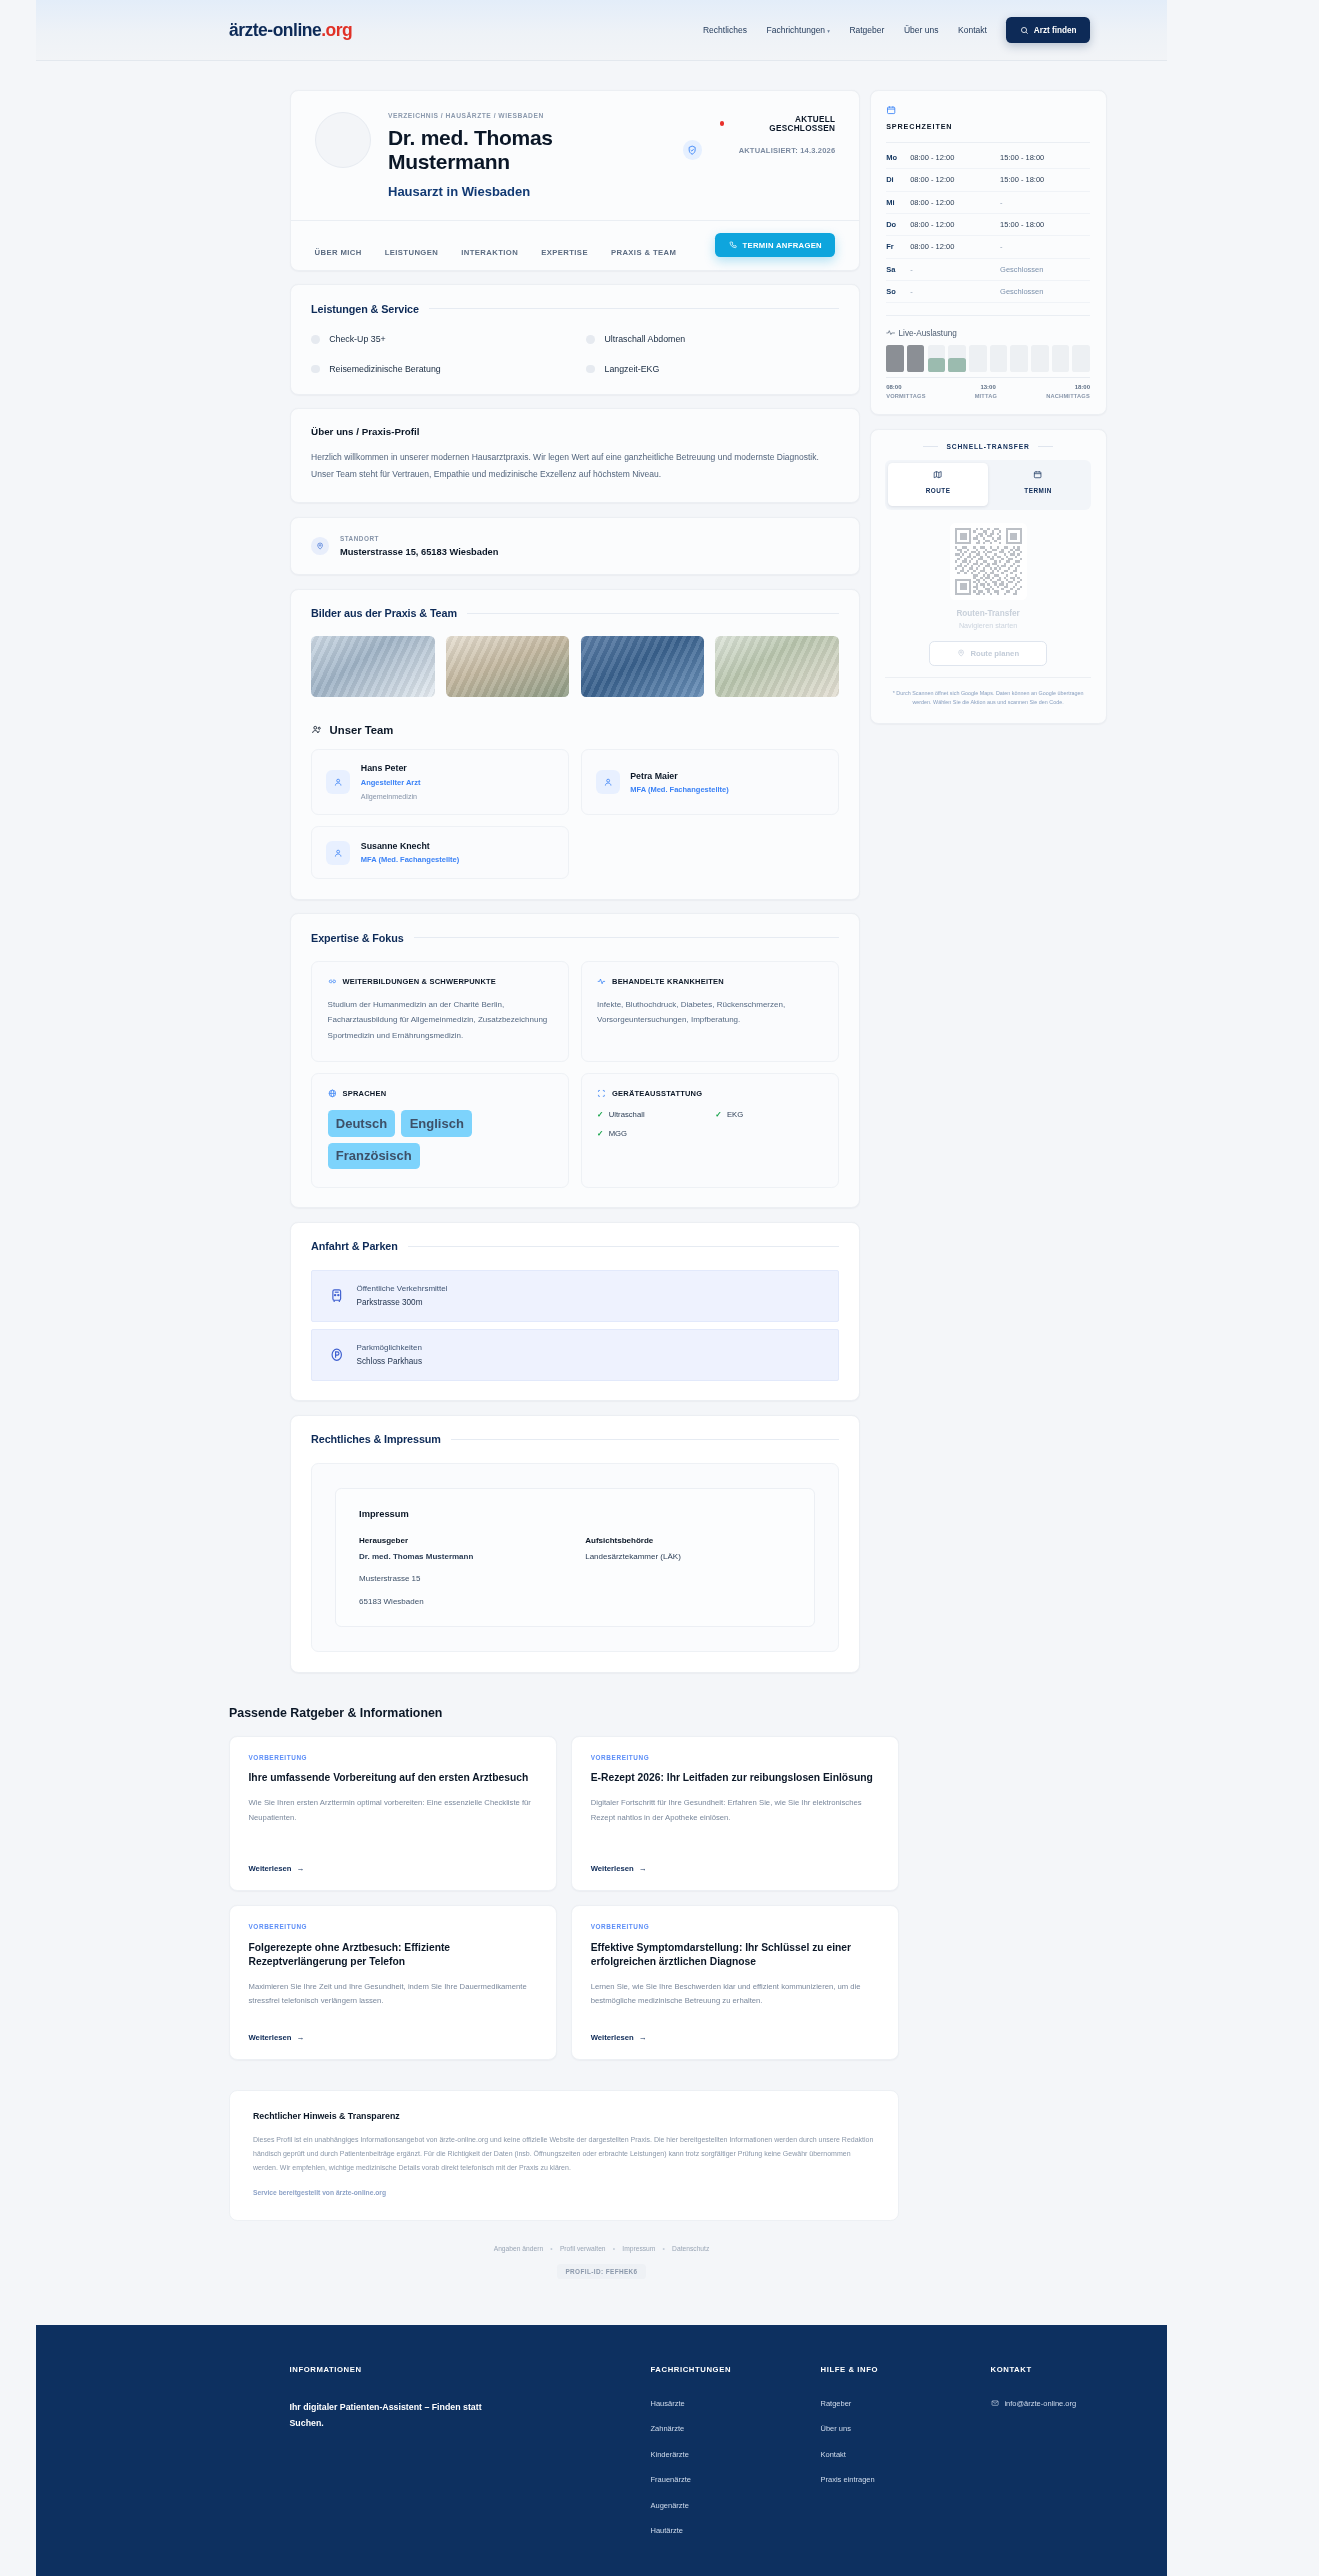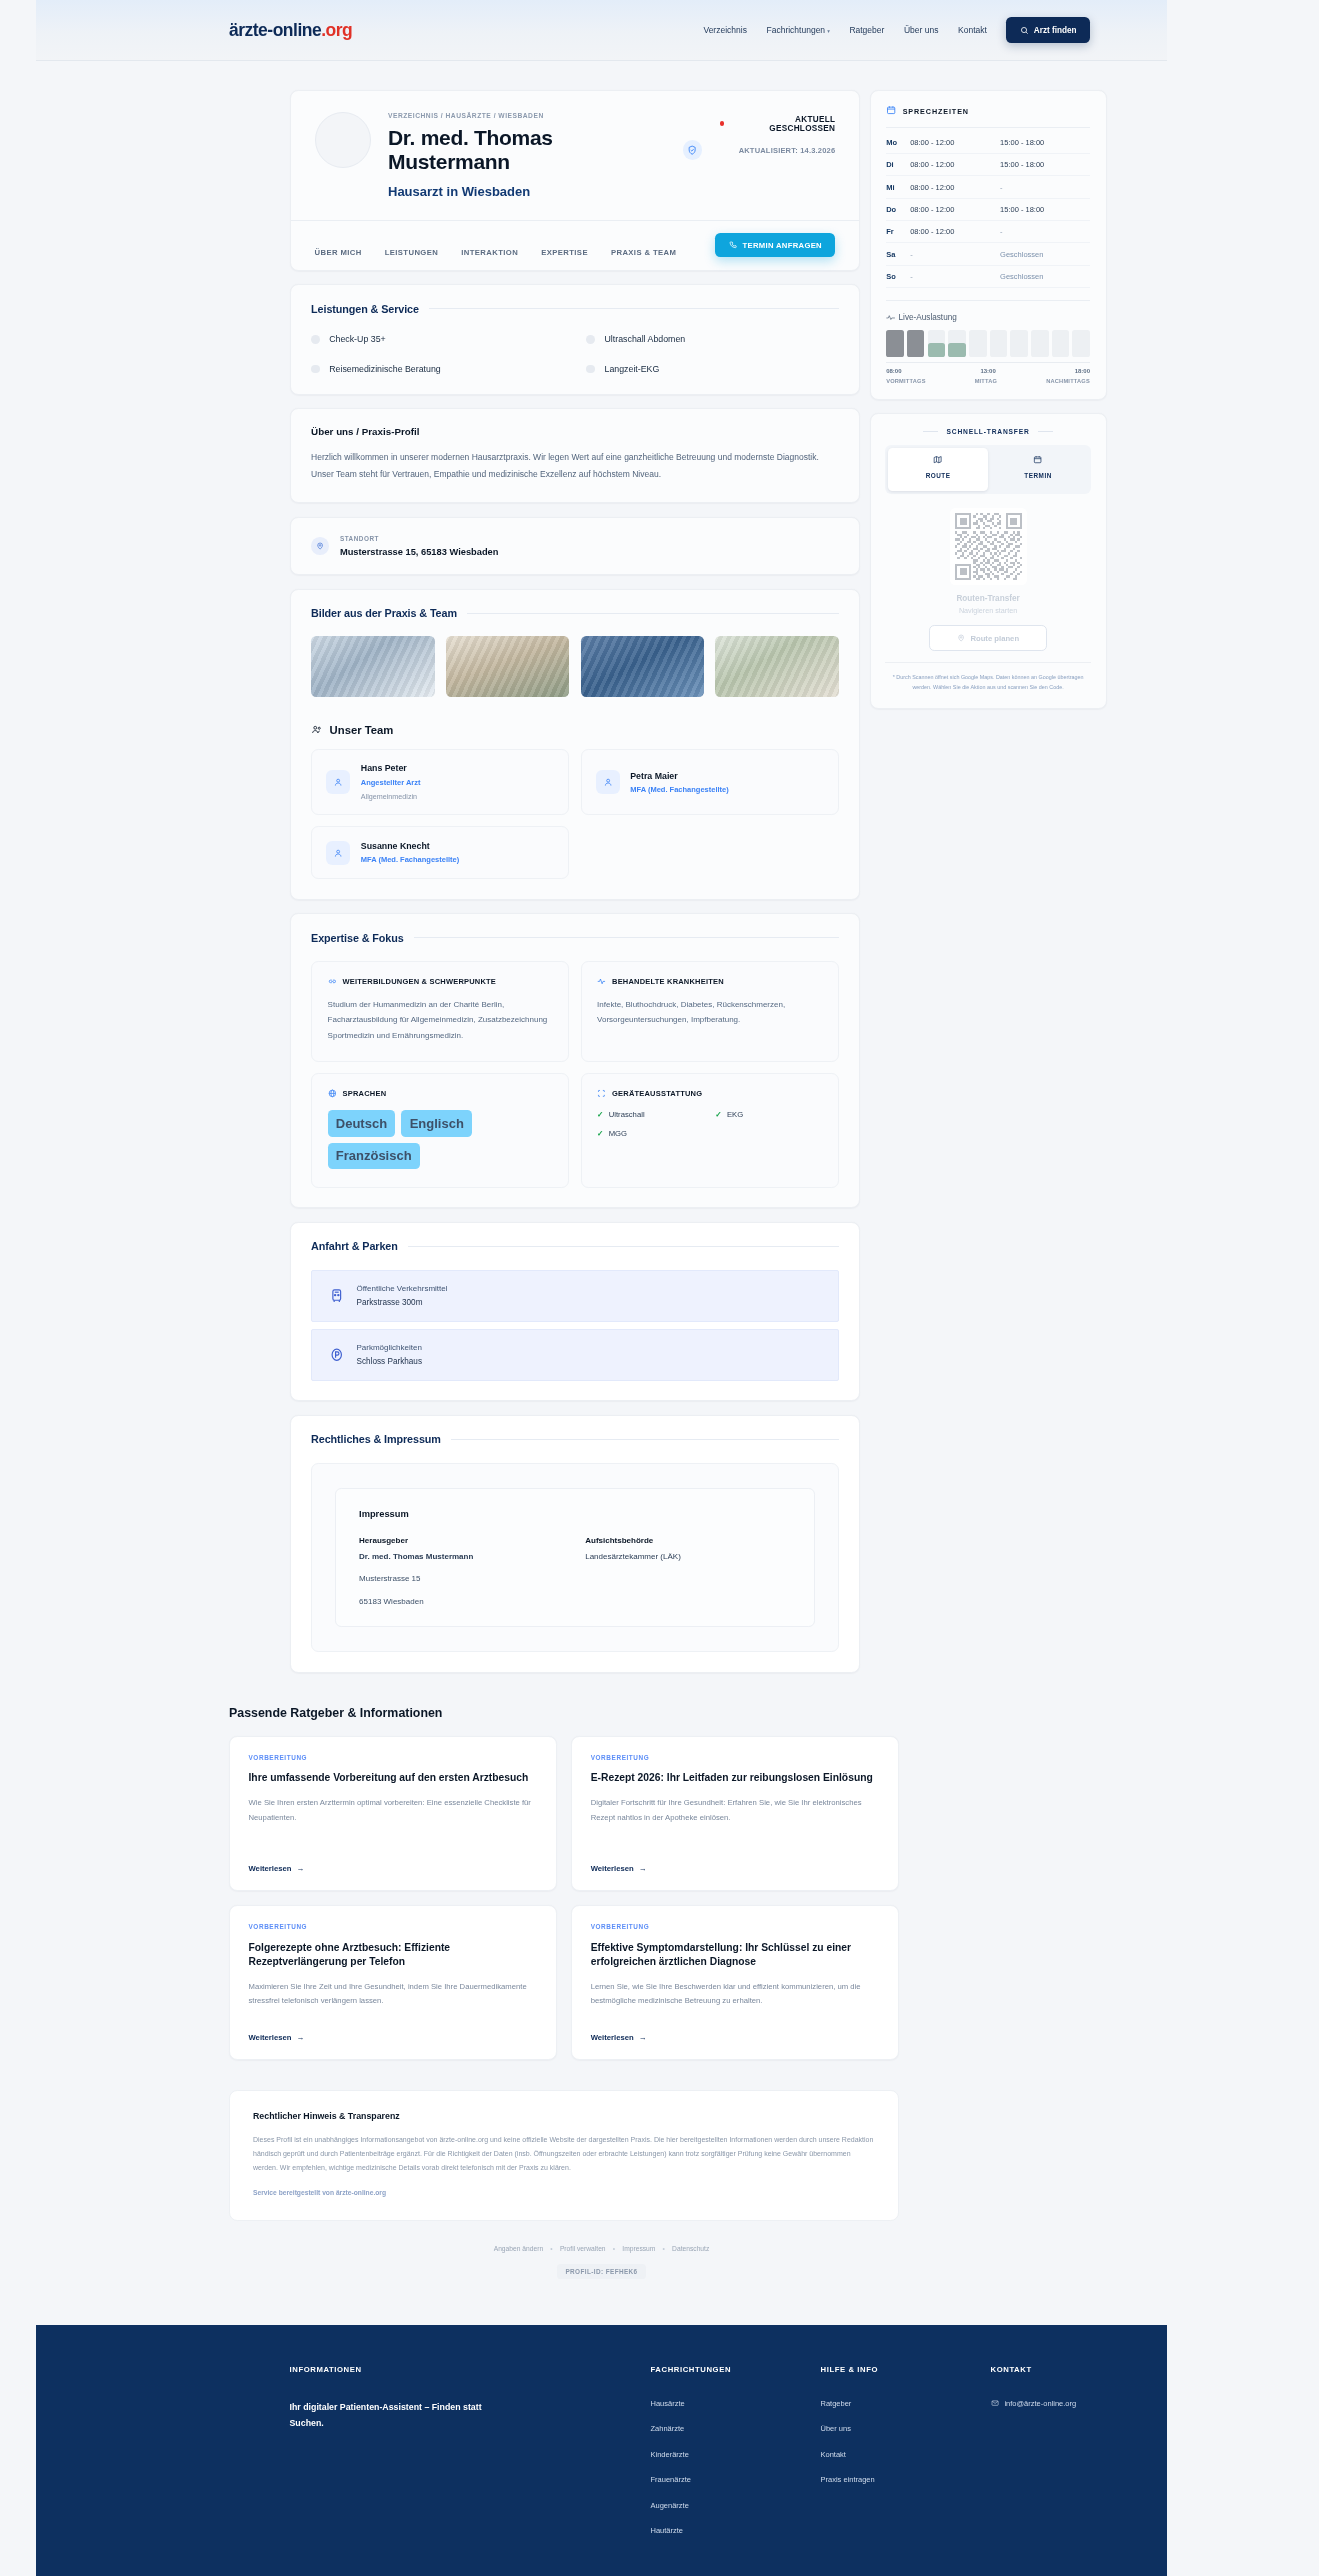--- a/index.html
+++ b/index.html
@@ -148,21 +148,21 @@
   .disc-h{font-size:8.8px;font-weight:800;color:#0b1727;}
   .disc-p{font-size:7px;line-height:2.05;color:#8a97a9;margin-top:11.3px;}
   .disc-s{font-size:6.7px;font-weight:700;color:#8da2c7;margin-top:13.4px;}
   .footlinks{display:flex;justify-content:center;gap:7.2px;margin-top:24px;font-size:6.7px;color:#9aa6b6;}
   .footlinks span.sep{color:#c3cdd9;}
   .pid{display:flex;justify-content:center;margin-top:11.3px;}
   .pid span{background:#eef1f5;border-radius:3.6px;padding:4.1px 8.2px;font-size:6.4px;font-weight:800;letter-spacing:0.4px;color:#8b98ab;}
 
   
   .s-card{background:#fbfcfd;border:0.5px solid #eceff3;border-radius:8.2px;padding:14.4px 15.5px 15.5px;box-shadow:0 0.5px 1.5px rgba(16,30,54,.04);}
-  .s-h{font-size:7.2px;font-weight:800;letter-spacing:0.9px;color:#0b1727;display:flex;align-items:flex-end;gap:6.2px;text-transform:uppercase;}
+  .s-h{font-size:7.2px;font-weight:800;letter-spacing:0.9px;color:#0b1727;display:flex;align-items:flex-start;gap:6.2px;text-transform:uppercase;flex-direction:column;}
   .hr{height:0.5px;background:#eaeef3;margin:11.3px 0 4.1px;}
   .hrow{display:grid;grid-template-columns:24px 1fr 1fr;align-items:center;padding:6.2px 0;border-bottom:0.5px solid #f0f3f7;font-size:7.5px;}
   .hrow:last-of-type{border-bottom:none;}
   .hd{font-weight:800;color:#12355f;}
   .hv{color:#2b3d55;}
   .hv.closed{color:#7d92ad;}
   .hv.dash{color:#8fa0b6;}
   .load-h{font-size:8.2px;color:#4b5b70;margin-top:13.4px;display:flex;align-items:center;gap:3.1px;}
   .bars{display:flex;gap:3.1px;align-items:flex-end;height:27px;margin-top:7.2px;}
   .bcell{flex:1;height:100%;background:#edf0f3;border-radius:2.6px;position:relative;display:flex;align-items:flex-end;}
@@ -196,21 +196,21 @@
 </head>
 <body>
 
 <div class="page">
 
   <header class="site-header">
     <div class="brand">
       <span class="b1">ärzte-online</span><span class="b2">.org</span>
     </div>
     <nav class="nav">
-      <a href="#">Verzeichnis</a>
+      <a href="#">Rechtliches</a>
       <a href="#"><span>Fachrichtungen</span><span class="caret">▾</span></a>
       <a href="#">Ratgeber</a>
       <a href="#">Über uns</a>
       <a href="#">Kontakt</a>
       <button class="btn-find">
         <svg class="ic" width="8.8" height="8.8" viewBox="0 0 24 24" fill="none" stroke="#fff" stroke-width="2.2">
             <circle cx="11" cy="11" r="7"></circle>
             <line x1="16.5" y1="16.5" x2="21" y2="21"></line>
           </svg>
         <span>Arzt finden</span>

